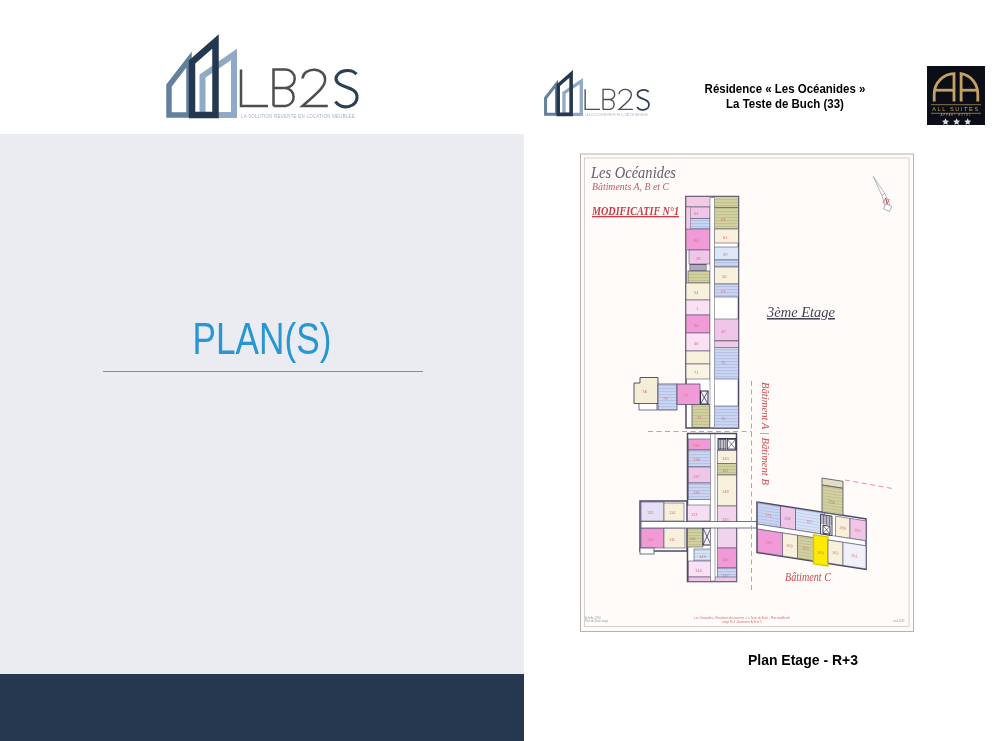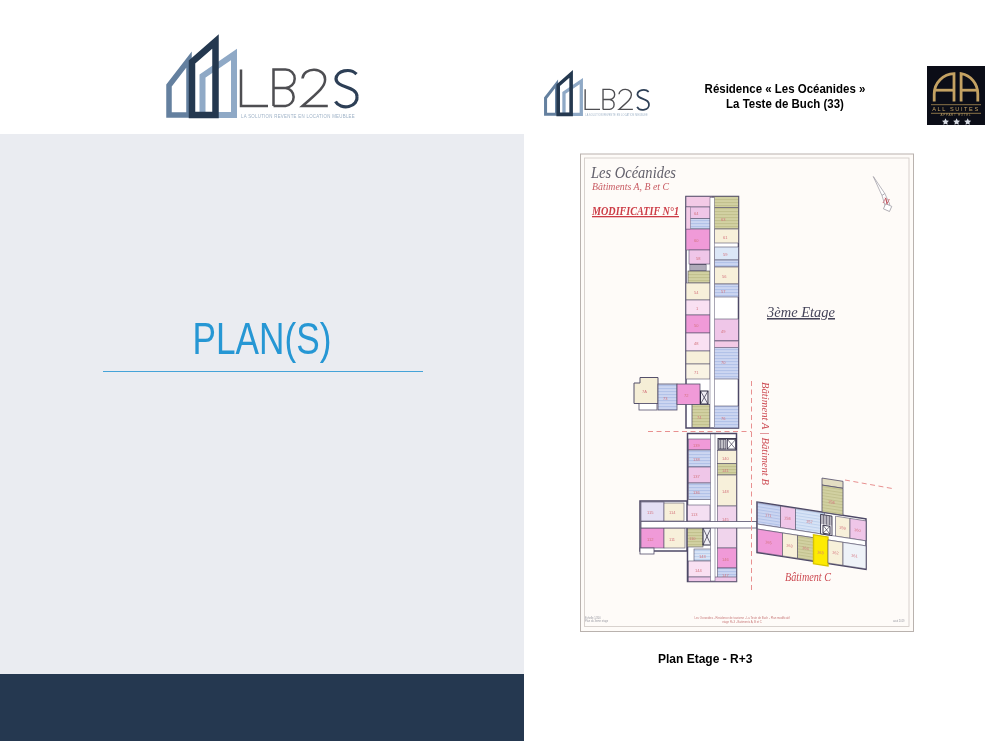--- a/index.html
+++ b/index.html
@@ -6,22 +6,22 @@
   .page{position:relative;width:1000px;height:741px;background:#ffffff;overflow:hidden;
         font-family:"Liberation Sans",sans-serif;}
   .graypanel{position:absolute;left:0;top:134px;width:524px;height:540px;background:#eaecf1;}
   .navybar{position:absolute;left:0;top:674px;width:524px;height:67px;background:#253850;}
   .plantitle{position:absolute;left:0;top:314px;width:524px;text-align:center;
              color:#2697d4;font-size:44px;letter-spacing:0px;
              transform:scaleX(0.80);transform-origin:50% 50%;}
   .rule{position:absolute;left:103px;top:371px;width:320px;height:1px;background:#45a3d8;}
   .restext{position:absolute;left:660px;top:81px;width:250px;text-align:center;color:#000;
            font-size:13.5px;font-weight:bold;line-height:15px;transform:scaleX(0.85);transform-origin:50% 50%;}
-  .caption{position:absolute;left:658px;top:652px;width:200px;text-align:left;color:#000;
-           font-size:12px;font-weight:bold;}
+  .caption{position:absolute;left:658px;top:652px;width:200px;text-align:right;color:#000;
+           font-size:14px;font-weight:bold;}
   svg{position:absolute;left:0;top:0;}
 </style>
 </head>
 <body>
 <div class="page">
 
   <div class="graypanel"></div>
 
   <div class="navybar"></div>
 

